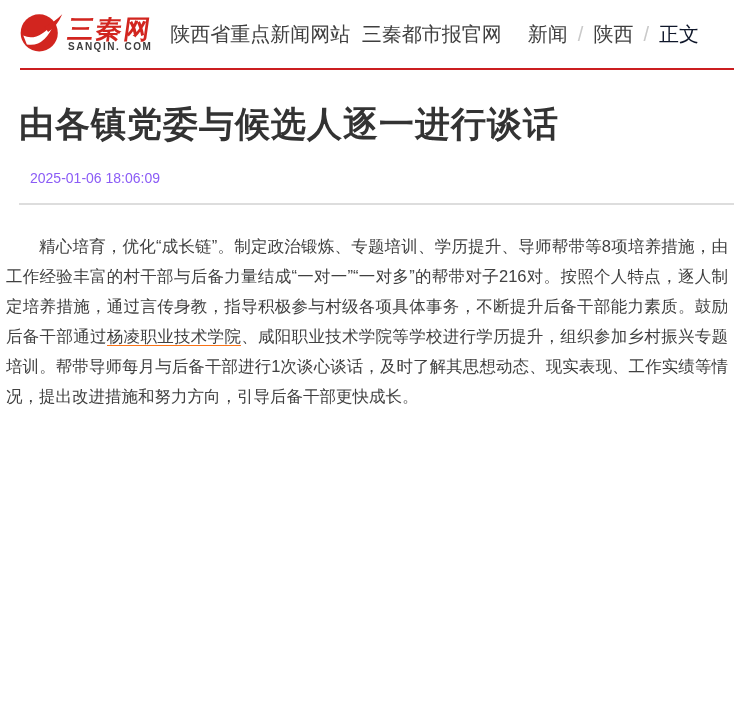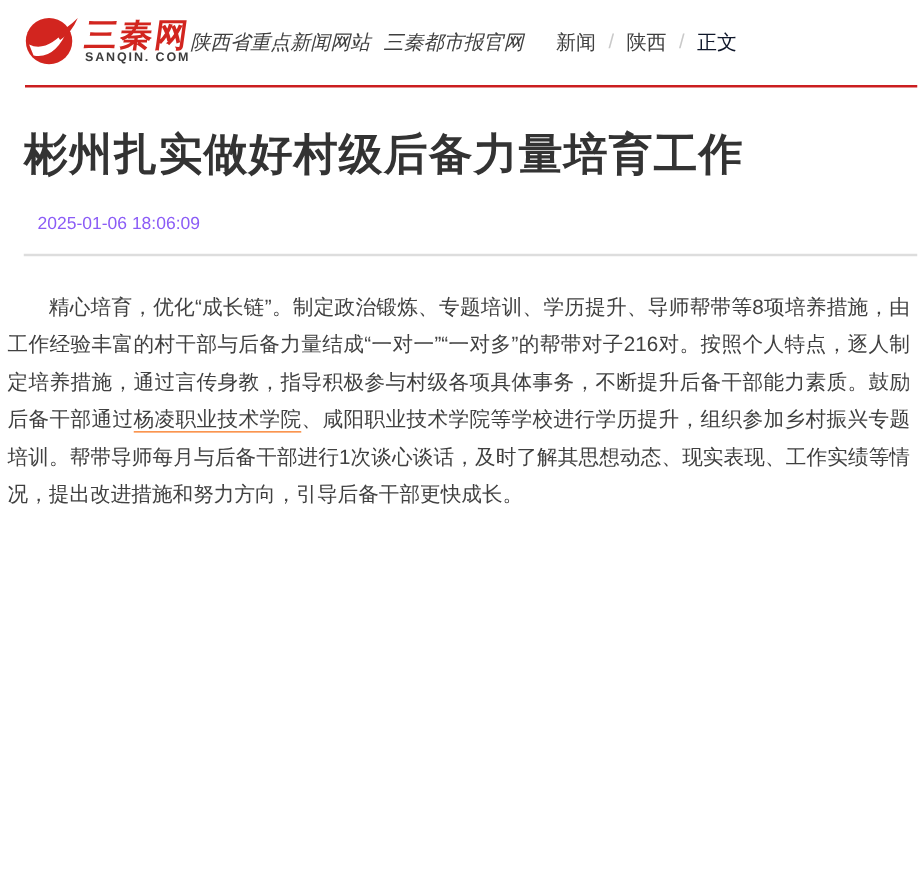--- a/index.html
+++ b/index.html
@@ -13,24 +13,24 @@
   .header { height:68px; display:flex; align-items:center; padding-left:18px; }
   .logo { display:flex; align-items:center; cursor:pointer; }
   .logo-mark { width:46px; height:46px; flex:0 0 auto; }
   .logo-text { margin-left:4px; display:flex; flex-direction:column; line-height:1; }
   .logo-cn {
     color:#d2251f; font-weight:bold; font-size:26px;
     transform:skewX(-8deg); letter-spacing:2px;
     font-family:"DejaVu Sans",sans-serif;
   }
   .logo-en { color:#3d3d3d; font-weight:bold; font-size:10px; letter-spacing:1.5px; margin-top:0; }
-  .site-desc { margin-left:0; font-size:16px; color:#3f3f3f; white-space:nowrap;font-style:italic; }
+  .site-desc { margin-left:18px; font-size:20px; color:#3f3f3f; white-space:nowrap; }
   .site-desc .slogan { margin-right:6px; }
   .site-link { cursor:pointer; }
-  .breadcrumb { margin-left:26px; font-size:16px; white-space:nowrap; display:flex; align-items:center; }
+  .breadcrumb { margin-left:26px; font-size:20px; white-space:nowrap; display:flex; align-items:center; }
   .crumb { color:#3f3f3f; cursor:pointer; }
   .crumb-sep { color:#c9c9c9; margin:0 10px; }
   .crumb-active { color:#0f172a; }
   .red-rule { border:none; border-top:2px solid #cb1e20; margin-left:20px; }
   
   .article-title {
     margin:32px 20px 0 19px;
     font-size:35px; font-weight:bold; color:#333333;
     letter-spacing:1px; line-height:1.25;
   }
@@ -75,21 +75,21 @@
     <span class="crumb">新闻</span>
     <span class="crumb-sep">/</span>
     <span class="crumb">陕西</span>
     <span class="crumb-sep">/</span>
     <span class="crumb crumb-active">正文</span>
   </div>
 </div>
 
 <hr class="red-rule">
 
-<h1 class="article-title">彬州扎实做好村级后备力量培育工作</h1>
+<h1 class="article-title">由各镇党委与候选人逐一进行谈话</h1>
 
 <div class="article-date">2025-01-06 18:06:09</div>
 
 <hr class="grey-rule">
 
 <div class="article-body">
 
 
   <p><span>精心培育，优化“成长链”。制定政治锻炼、专题培训、学历提升、导师帮带等8项培养措施，由工作经验丰富的村干部与后备力量结成“一对一”“一对多”的帮带对子216对。按照个人特点，逐人制定培养措施，通过言传身教，指导积极参与村级各项具体事务，不断提升后备干部能力素质。鼓励后备干部通过</span><a class="body-link">杨凌职业技术学院</a><span>、咸阳职业技术学院等学校进行学历提升，组织参加乡村振兴专题培训。帮带导师每月与后备干部进行1次谈心谈话，及时了解其思想动态、现实表现、工作实绩等情况，提出改进措施和努力方向，引导后备干部更快成长。</span></p>
 </div>

